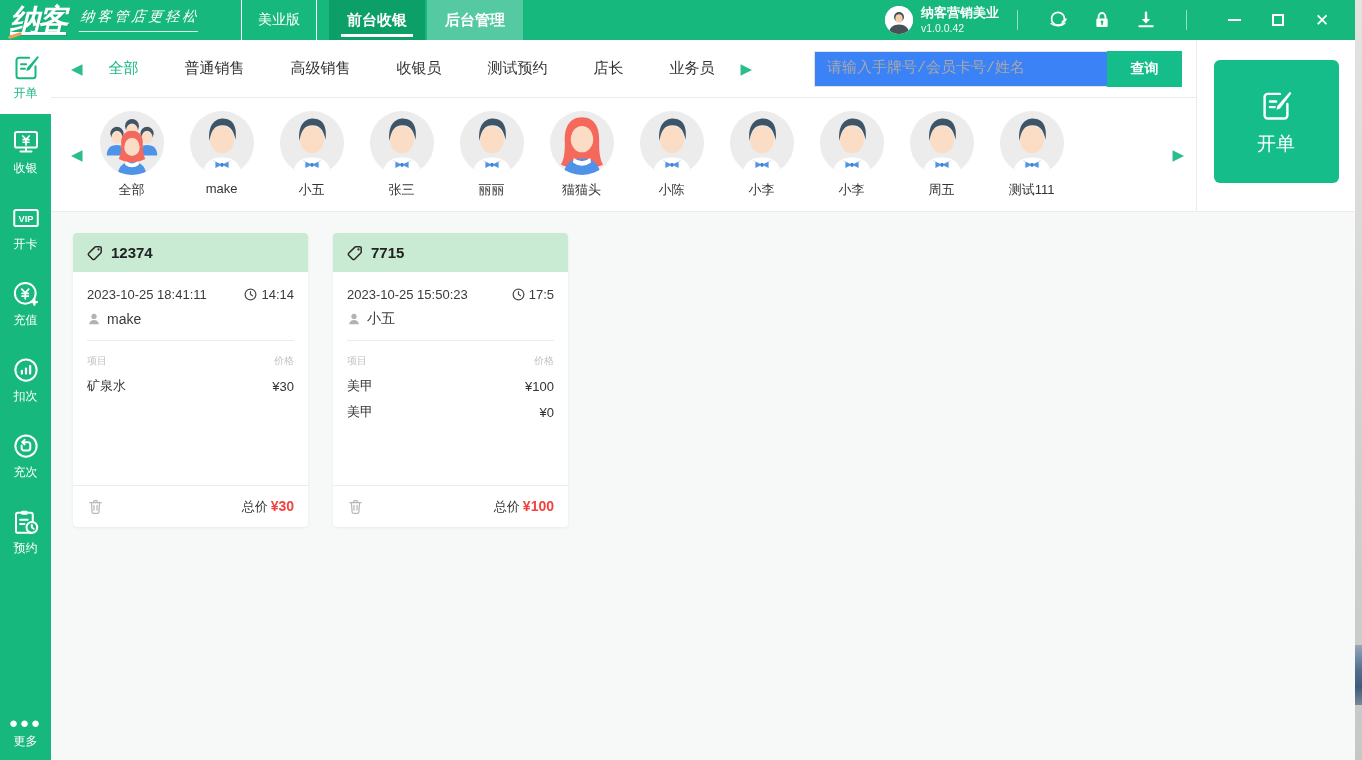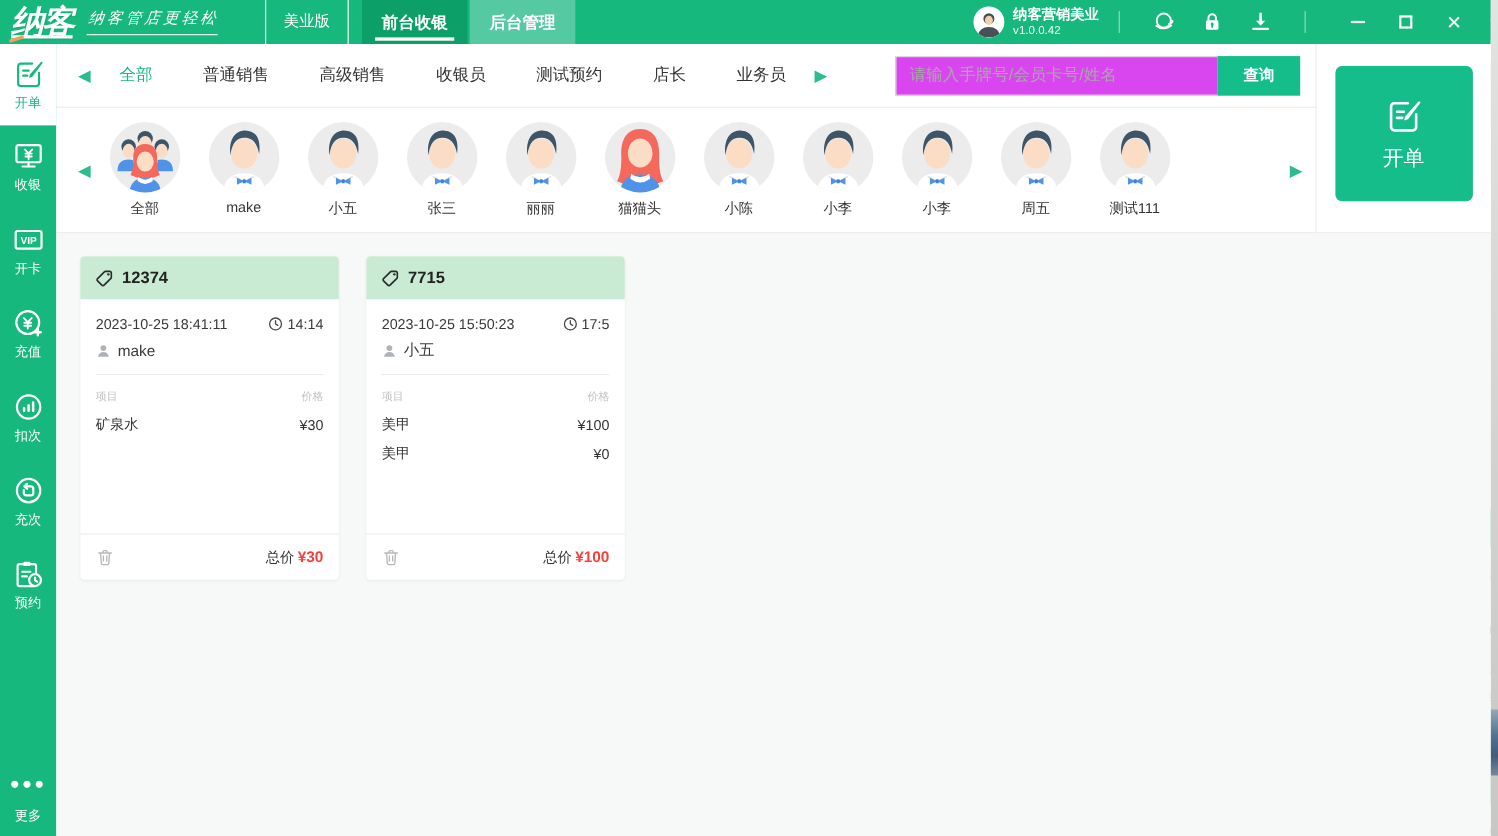--- a/index.html
+++ b/index.html
@@ -50,33 +50,33 @@
   .side-item{height:76px;display:flex;flex-direction:column;align-items:center;justify-content:center;
     color:#fff;cursor:pointer;--icon-bg:var(--green);}
   .side-item:first-child{height:74px;}
   .side-item.active{background:#fff;color:var(--green);--icon-bg:#fff;}
   .side-item .s-ic{width:30px;height:30px;}
   .side-item .s-ic svg{width:100%;height:100%;stroke:currentColor;fill:none;stroke-width:1.6;stroke-linecap:round;stroke-linejoin:round;}
   .side-item .s-lbl{font-size:12px;margin-top:3px;white-space:nowrap;}
   .side-more{position:absolute;bottom:10px;left:0;width:100%;display:flex;flex-direction:column;
     align-items:center;color:#fff;cursor:pointer;}
   .dots{font-size:15px;letter-spacing:2px;line-height:.8;}
-  .side-more .s-lbl{font-size:12px;margin-top:14px;text-align:right;}
+  .side-more .s-lbl{font-size:12px;margin-top:4px;text-align:right;}
   
   .main{display:flex;flex-direction:column;background:#f7f8f8;min-width:0;}
   .top-panel{display:flex;background:#fff;height:172px;border-bottom:1px solid var(--border);}
   .top-left{flex:1;min-width:0;display:flex;flex-direction:column;}
   .filter-row{height:58px;display:flex;align-items:center;border-bottom:1px solid var(--border);padding:0 14px 0 20px;}
   .arrow{color:#2bbd8b;font-size:15px;cursor:pointer;user-select:none;}
   .filter-tabs{display:flex;align-items:center;gap:46px;margin:0 26px;}
   .f-tab{font-size:15px;color:#333;cursor:pointer;white-space:nowrap;}
   .f-tab.active{color:var(--green);}
   .search-group{margin-left:auto;display:flex;height:36px;}
-  .search-group input{width:293px;height:36px;background:#d946ef;border:1px solid #e2e2e2;border-right:none;
-    padding:0 12px;font-size:15px;color:#333;outline:none;}
+  .search-group input{width:293px;height:36px;background:#3b82f6;border:1px solid #e2e2e2;border-right:none;
+    padding:0 12px;font-size:15px;color:#333;outline:none;font-family:Liberation Mono, monospace;}
   .search-group input::placeholder{color:#a8a8a8;}
   .search-btn{width:75px;height:36px;background:var(--accent);color:#fff;border:none;font-size:14px;
     font-weight:bold;cursor:pointer;}
   .staff-row{flex:1;display:flex;align-items:center;padding:0 12px 0 20px;}
   .staff-list{display:flex;flex:1;min-width:0;overflow:hidden;margin:0 4px;}
   .staff-item{width:90px;flex:0 0 auto;display:flex;flex-direction:column;align-items:center;cursor:pointer;}
   .staff-avatar{width:66px;height:66px;}
   .staff-avatar svg{width:100%;height:100%;}
   .staff-name{font-size:13px;color:#333;margin-top:5px;white-space:nowrap;}
   .right-panel{width:159px;border-left:1px solid var(--border);display:flex;justify-content:center;padding-top:20px;background:#fff;}

